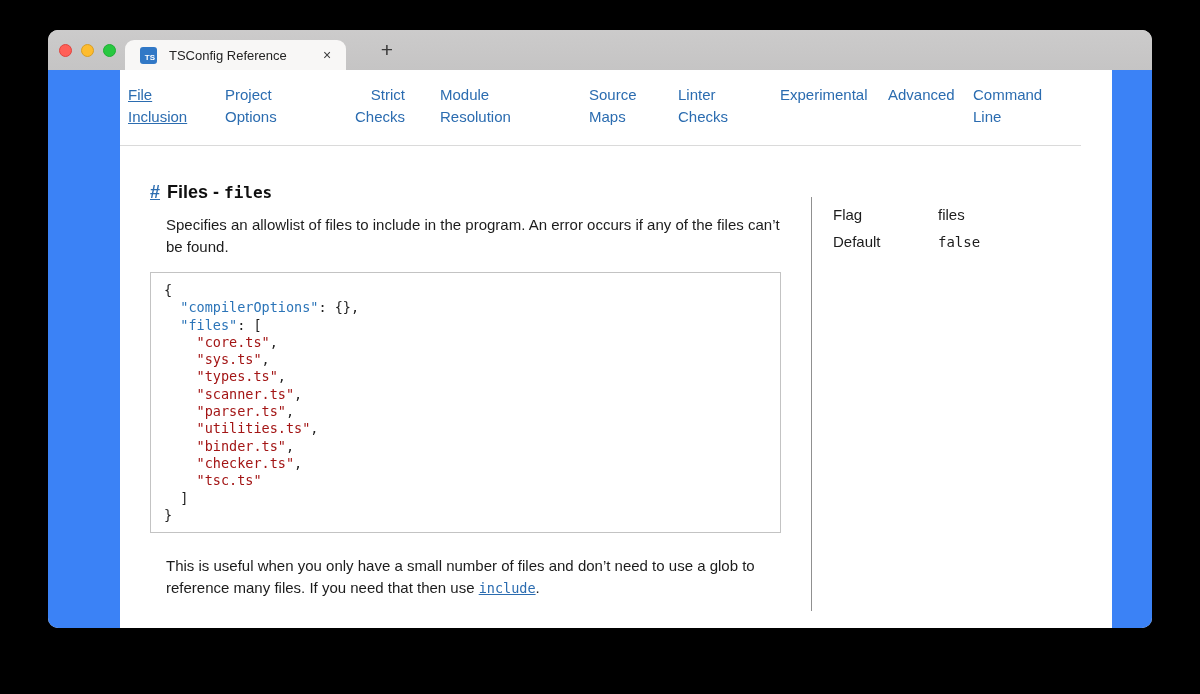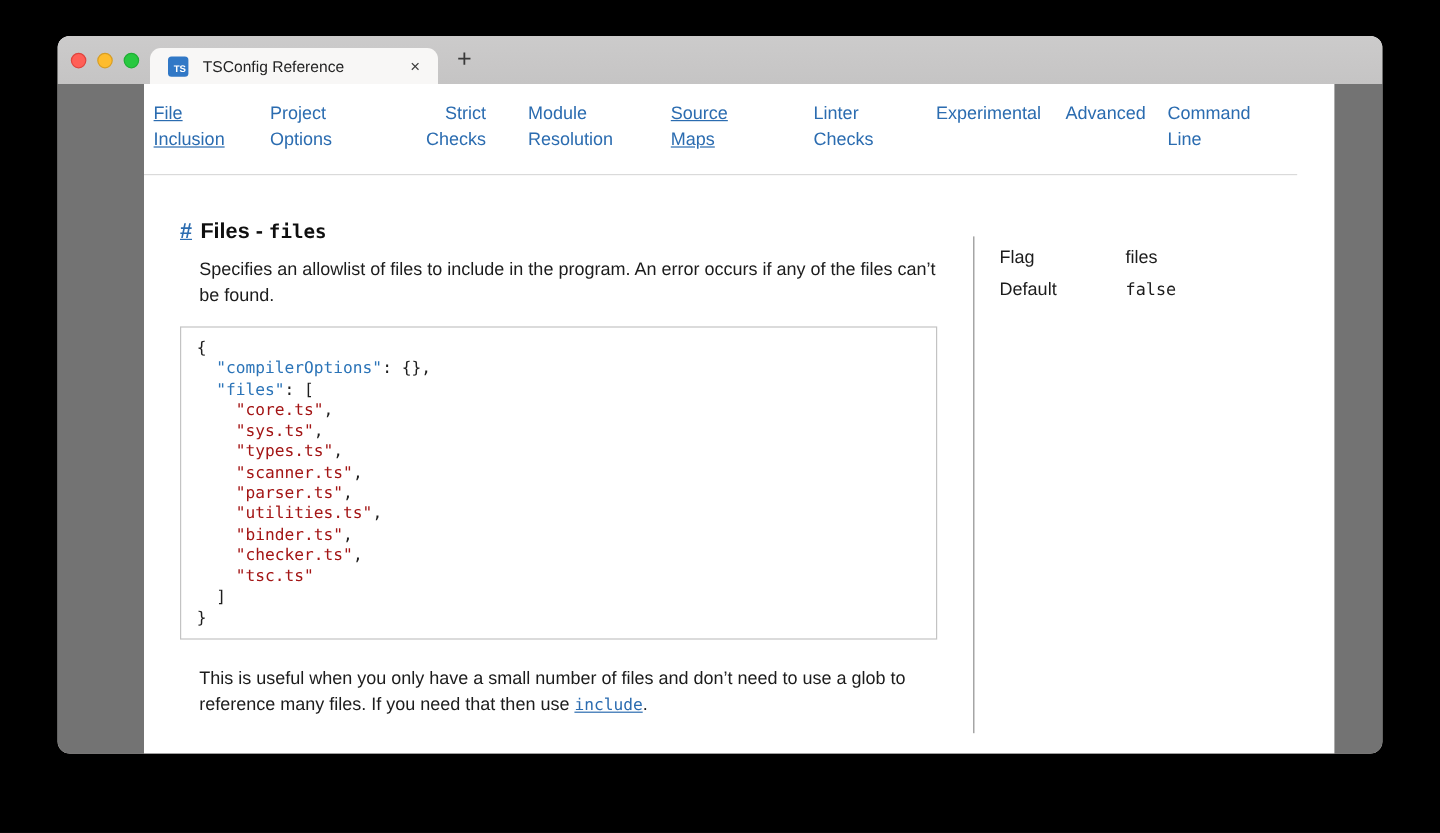--- a/index.html
+++ b/index.html
@@ -12,47 +12,47 @@
 
   
   .tabbar { position:absolute; left:0; top:0; width:100%; height:40px;
     background:linear-gradient(#cccbcb,#c5c4c4); }
   .lights { position:absolute; left:11px; top:0; height:40px; display:flex; align-items:center; gap:9px; }
   .light { width:13px; height:13px; border-radius:50%; }
   .light.red { background:#ff5f57; border:1px solid #e0443e; }
   .light.yellow { background:#febc2e; border:1px solid #d89e24; }
   .light.green { background:#28c840; border:1px solid #1faf34; }
 
-  .tab { position:absolute; left:77px; top:10px; width:240px; height:30px;
+  .tab { position:absolute; left:77px; top:10px; width:221px; height:30px;
     background:#f8f7f6; border-radius:9px 9px 0 0; display:flex; align-items:center; }
   .favicon { width:17px; height:17px; margin-left:15px; border-radius:3px;
     background:#3178c6; color:#fff; font-size:8px; font-weight:bold;
     display:flex; align-items:flex-end; justify-content:flex-end; padding:0 2px 2px 0; }
   .tab-title { margin-left:12px; font-size:13px; color:#242424; flex:1;
     white-space:nowrap; overflow:hidden; }
   .tab-close { width:22px; height:22px; margin-right:8px; font-size:14px; color:#3c3c3c;
     display:flex; align-items:center; justify-content:center; cursor:pointer; }
   .newtab { position:absolute; left:324px; top:0; height:40px; width:30px;
     display:flex; align-items:center; justify-content:center;
     font-size:21px; font-weight:300; color:#3a3a3a; cursor:pointer; }
 
   
-  .page { position:absolute; left:0; top:40px; width:100%; height:558px; background:#737373; }
+  .page { position:absolute; left:0; top:40px; width:100%; height:558px; background:#3b82f6; }
   .card { position:absolute; left:72px; top:0; width:992px; height:558px; background:#ffffff; }
 
   
   .nav { position:absolute; left:0; top:14px; width:100%; height:58px; }
   .nav-item { position:absolute; display:inline-block; font-size:15px; line-height:22px;
     color:#2b6cb0; text-decoration:none; cursor:pointer; }
   .nav-item.active { text-decoration:underline; }
   .nav-item:nth-child(1){ left:8px;   width:76px;  }
   .nav-item:nth-child(2){ left:105px; width:72px;  }
   .nav-item:nth-child(3){ left:223px; width:62px;text-align:right;  }
   .nav-item:nth-child(4){ left:320px; width:86px;  }
-  .nav-item:nth-child(5){ left:439px; width:60px;text-decoration:underline;  }
+  .nav-item:nth-child(5){ left:469px; width:60px;  }
   .nav-item:nth-child(6){ left:558px; width:62px;  }
   .nav-item:nth-child(7){ left:660px; width:110px; }
   .nav-item:nth-child(8){ left:768px; width:90px;  }
   .nav-item:nth-child(9){ left:853px; width:86px;  }
 
   .nav-rule { position:absolute; left:0; top:75px; width:961px; height:1px; background:#dadada; }
 
   
   .heading { position:absolute; left:30px; top:104px; font-size:18px; font-weight:bold;
     color:#0f0f0f; line-height:36px; }

